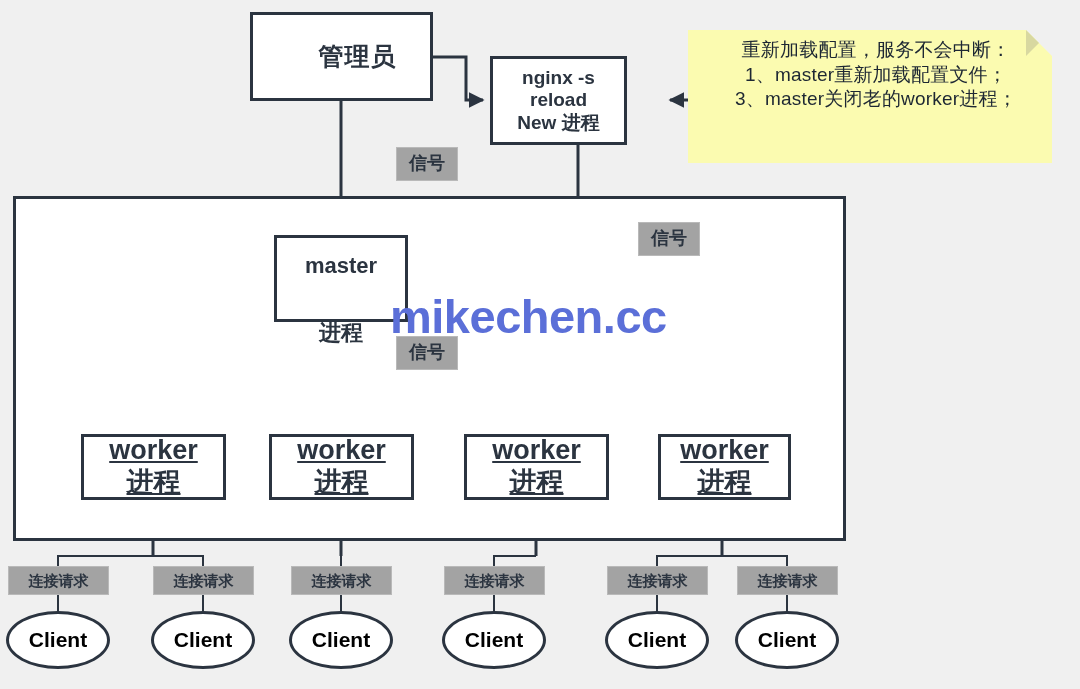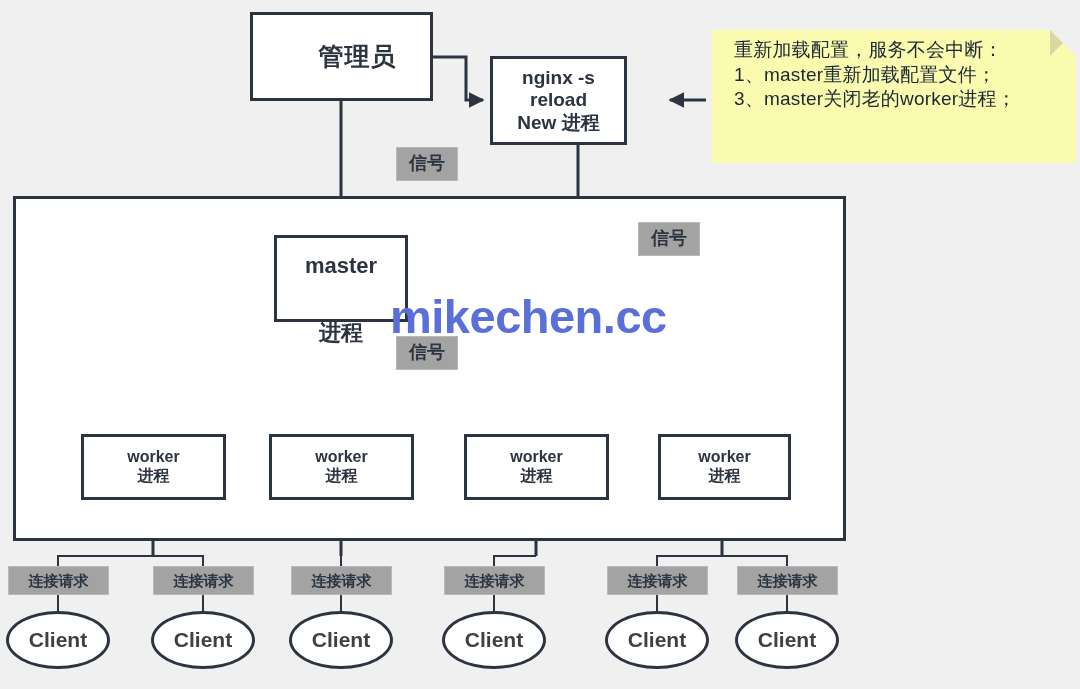--- a/index.html
+++ b/index.html
@@ -58,22 +58,23 @@
   .nginx-label {
     font-size: 19px;
     font-weight: bold;
   }
   .master-label {
     font-size: 22px;
     font-weight: bold;
     margin-top: 41px;
   }
   .worker-label {
-    font-size: 16px;
-    font-weight: bold;
+    font-size: 27px;
+    font-weight: bold;
+    text-decoration: underline;
   }
   .signal-label {
     font-size: 18px;
     font-weight: bold;
   }
   .conn-label {
     font-size: 15px;
     font-weight: bold;
   }
   .client-label {
@@ -82,21 +83,21 @@
   }
   .client-node {
     position: absolute;
     box-sizing: border-box;
     display: flex;
     align-items: center;
     justify-content: center;
     background: #ffffff;
     border: 3px solid #2b3440;
     border-radius: 50%;
-    color: #404040;
+    color: #000000;
   }
   .note {
     position: absolute;
     box-sizing: border-box;
     background: #fbfbb0;
     color: #1d2733;
     padding: 8px 10px 8px 22px;
     font-size: 19px;
     line-height: 1.30;
     letter-spacing: 0.2px;
@@ -179,21 +180,21 @@
 
   <div class="node heavy-box" style="left:250px; top:12px; width:183px; height:89px;padding-left:32px;">
     <span class="admin-label">管理员</span>
   </div>
 
   <div class="node heavy-box" style="left:490px; top:56px; width:137px; height:89px;">
     <span class="nginx-label">nginx -s reload</span>
     <span class="nginx-label">New 进程</span>
   </div>
 
-  <div class="note" style="left:712px; top:30px; width:364px; height:133px;">
+  <div class="note" style="left:688px; top:30px; width:364px; height:133px;text-align:center;">
     <span class="note-fold"></span>
     <div class="note-line">重新加载配置，服务不会中断：</div>
     <div class="note-line">1、master重新加载配置文件；</div>
     <div class="note-line">3、master关闭老的worker进程；</div>
   </div>
 
   <div class="node light-box" style="left:396px; top:147px; width:62px; height:34px;">
     <span class="signal-label">信号</span>
   </div>
 

